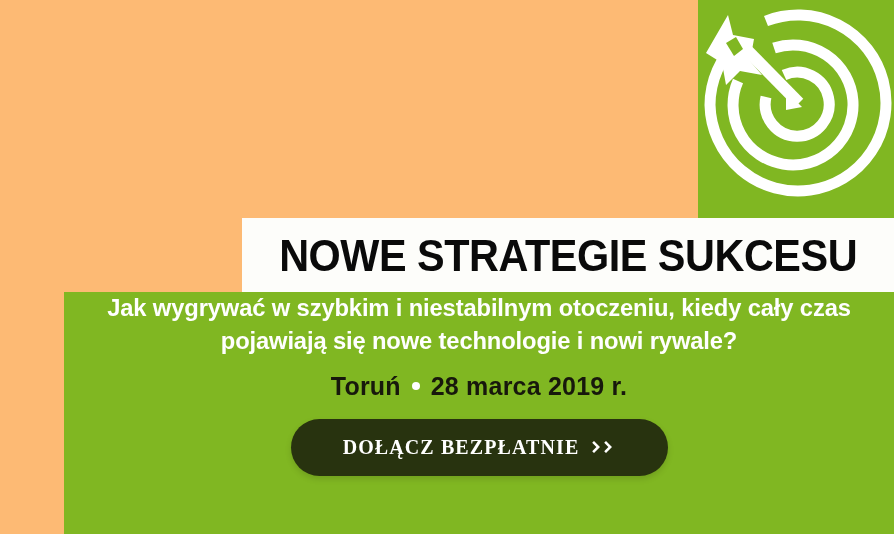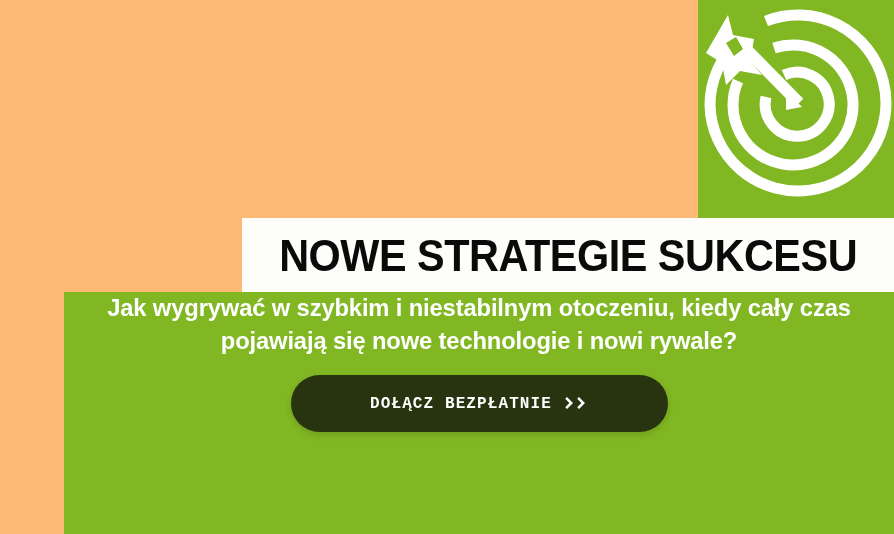--- a/index.html
+++ b/index.html
@@ -126,22 +126,22 @@
     cursor: pointer;
     background: #28330f;
     color: #ffffff;
     width: 377px;
     height: 57px;
     border-radius: 29px;
     display: flex;
     align-items: center;
     justify-content: center;
     gap: 13px;
-    font-family: Liberation Mono, monospace;
-    font-size: 16px;
+    font-family: Liberation Serif, serif;
+    font-size: 20px;
     font-weight: bold;
     letter-spacing: 1.1px;
     box-shadow: 0 3px 6px rgba(0,0,0,0.13);
   }
   .cta-label { display: inline-block; }
   .cta-chevrons {
     display: inline-flex;
     align-items: center;
     gap: 1px;
     padding-bottom: 1px;
@@ -178,20 +178,25 @@
   </div>
 
   <div class="title-band">
     <h1>NOWE STRATEGIE SUKCESU</h1>
   </div>
 
   <div class="content">
 
     <p class="subtitle">Jak wygrywać w szybkim i niestabilnym otoczeniu, kiedy cały czas pojawiają się nowe technologie i nowi rywale?</p>
 
+    <div class="event-line">
+      <span class="city">Toruń</span>
+      <span class="bullet-dot"></span>
+      <span class="date">28 marca 2019 r.</span>
+    </div>
 
     <div class="cta-wrap">
       <button class="cta-button" type="button">
         <span class="cta-label">DOŁĄCZ BEZPŁATNIE</span>
         <span class="cta-chevrons">
           <svg width="11" height="14" viewBox="0 0 11 14" aria-hidden="true">
             <path d="M2 1 L8 7 L2 13 L0.2 11.2 L4.4 7 L0.2 2.8 Z" fill="#ffffff"></path>
           </svg>
           <svg width="11" height="14" viewBox="0 0 11 14" aria-hidden="true">
             <path d="M2 1 L8 7 L2 13 L0.2 11.2 L4.4 7 L0.2 2.8 Z" fill="#ffffff"></path>

